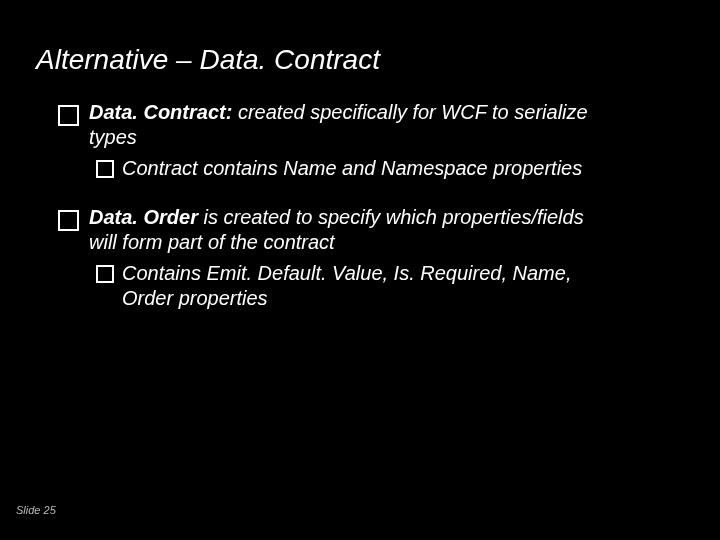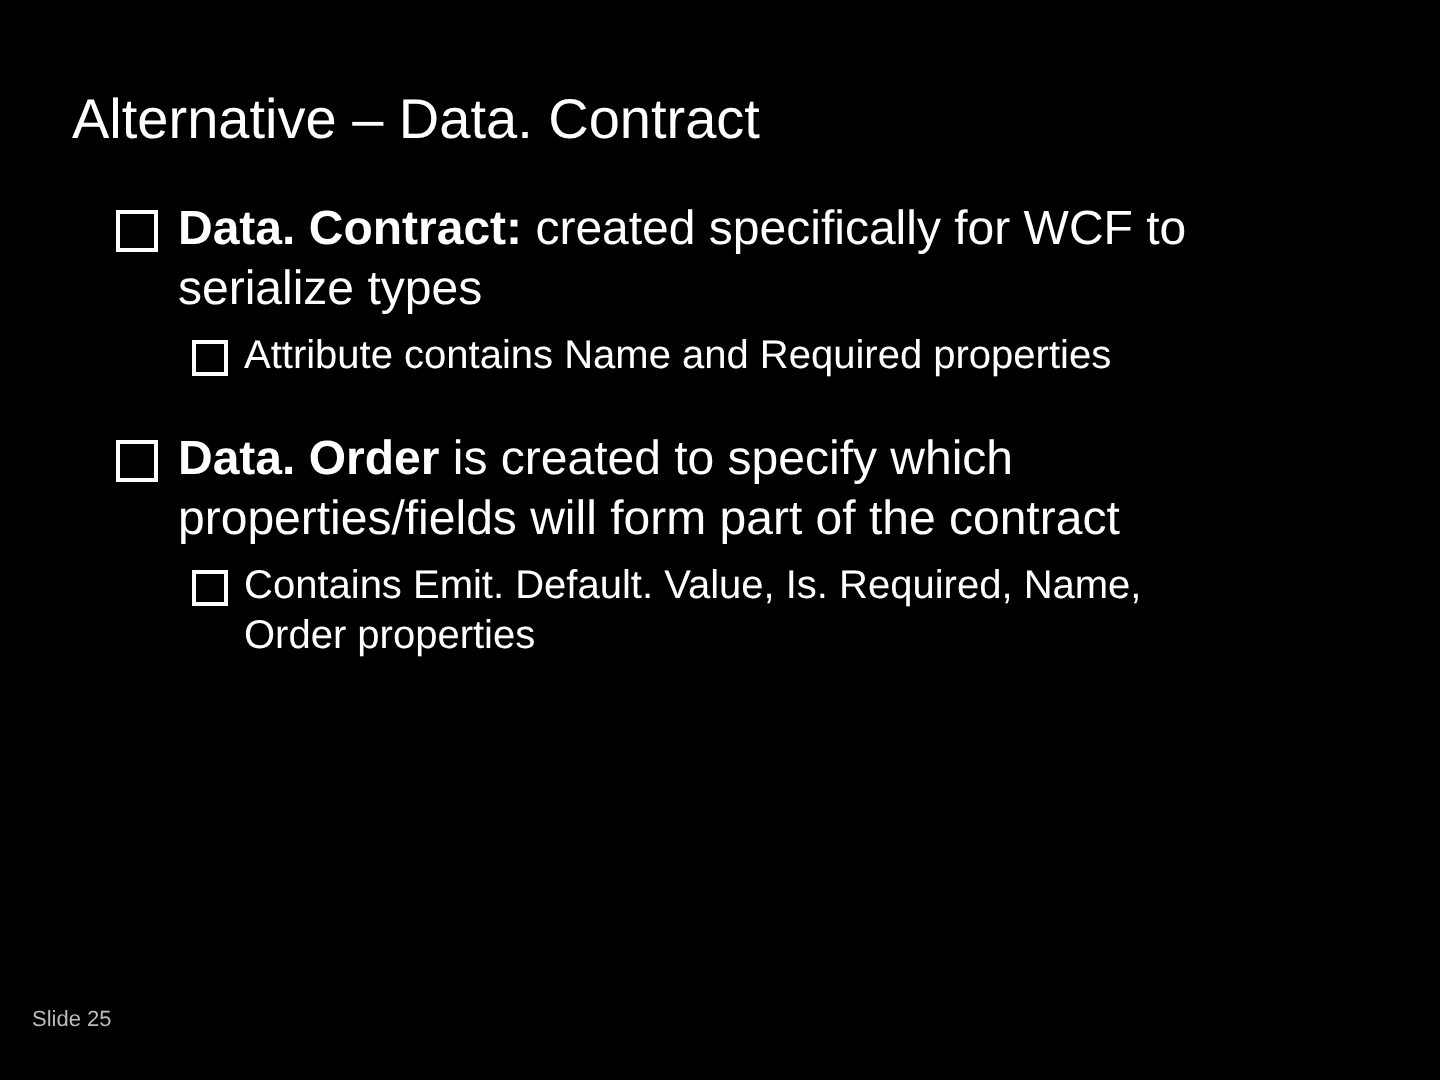--- a/index.html
+++ b/index.html
@@ -11,31 +11,32 @@
     color: #fff;
     font-family: Arial, Helvetica, sans-serif;
     overflow: hidden;
   }
   .slide {
     position: relative;
     width: 656px;
     height: 540px;
     box-sizing: border-box;
     padding: 44px 40px 30px 36px;
+    font-style: italic;
   }
   .title {
     font-size: 28px;
     font-weight: 400;
     margin-bottom: 22px;
     color: #fff;
   }
   .level1 {
     display: flex;
     align-items: flex-start;
-    font-size: 24px;
+    font-size: 20px;
     line-height: 1.25;
     margin: 24px 0 6px 22px;
     justify-content: center;
   }
   .level1 .bullet-box {
     flex: 0 0 auto;
     width: 17px;
     height: 17px;
     border: 2px solid #fff;
     margin-top: 5px;
@@ -82,21 +83,21 @@
 
   <div class="level1">
     <div class="bullet-box"></div>
     <div class="text">
       <span class="bold">Data. Contract:</span><span> created specifically for WCF to serialize types</span>
     </div>
   </div>
 
   <div class="level2">
     <div class="bullet-box"></div>
-    <div class="text">Attribute contains Name and Required properties</div>
+    <div class="text">Contract contains Name and Namespace properties</div>
   </div>
 
   <div class="level1">
     <div class="bullet-box"></div>
     <div class="text">
       <span class="bold">Data. Order</span><span> is created to specify which properties/fields will form part of the contract</span>
     </div>
   </div>
 
   <div class="level2">

